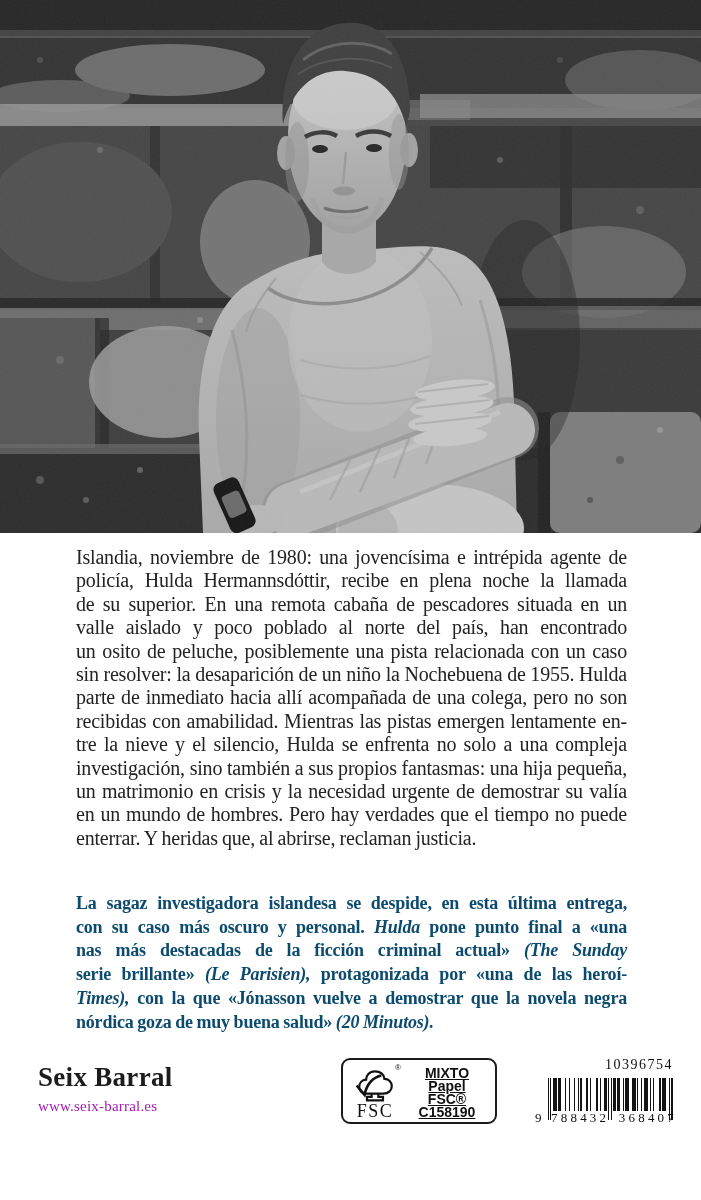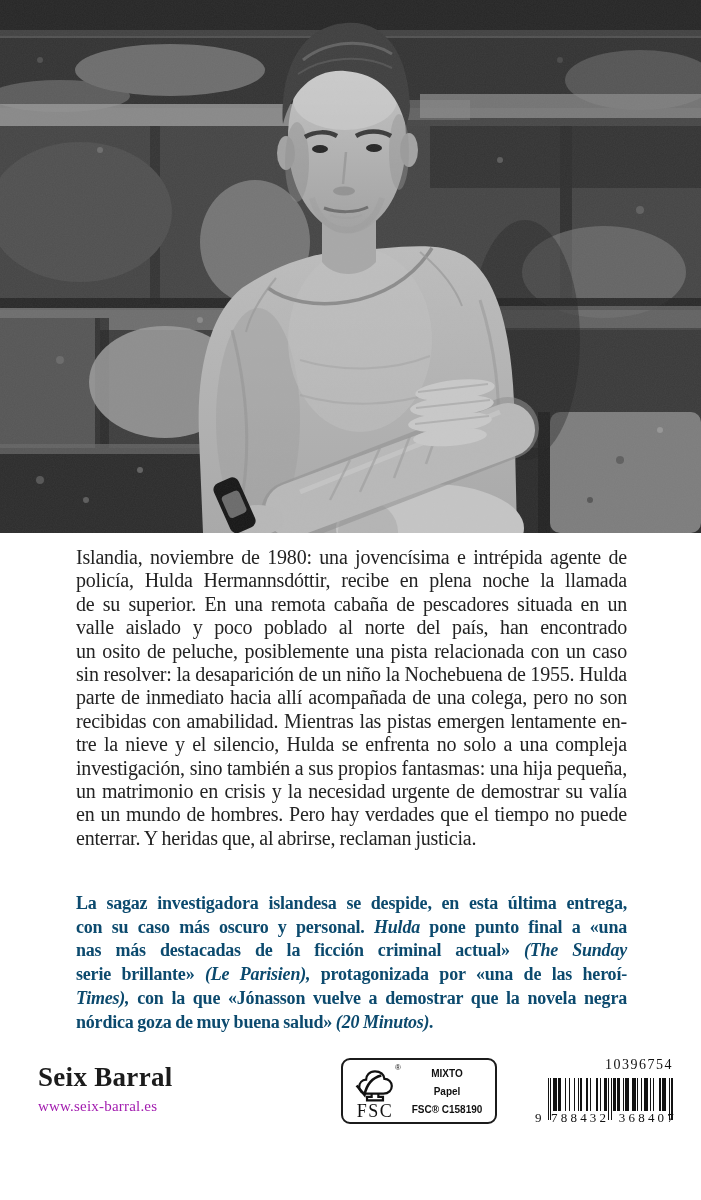--- a/index.html
+++ b/index.html
@@ -34,21 +34,21 @@
     border:2px solid #1b1b1b;border-radius:9px;background:#fff;
     display:flex;align-items:stretch;
   }
   .fsc-left{position:relative;width:60px;display:flex;flex-direction:column;align-items:center;justify-content:flex-end;padding:4px 0 3px 2px;}
   .fsc-reg{position:absolute;top:3px;right:4px;font-size:8px;font-family:"Liberation Sans",sans-serif;color:#111;}
   .fsc-word{font-size:18px;letter-spacing:1.5px;color:#111;line-height:16px;}
   .fsc-right{
     flex:1;display:flex;flex-direction:column;justify-content:space-between;
     padding:7px 6px 6px 0;text-align:center;
     font-family:"Liberation Sans","DejaVu Sans",sans-serif;font-weight:bold;
-    font-size:10px;color:#111;line-height:13px;
+    font-size:14px;color:#111;line-height:13px;text-decoration:underline;
   }
   .ean-number{
     position:absolute;left:545px;top:1057px;width:128px;text-align:right;
     font-size:14px;letter-spacing:1.5px;color:#111;
   }
   .ean-bars{position:absolute;left:547px;top:1078px;}
   .ean-bars svg{display:block;fill:#131313;}
   .ean-digits{
     position:absolute;left:535px;top:1111px;width:142px;
     display:flex;justify-content:space-between;

